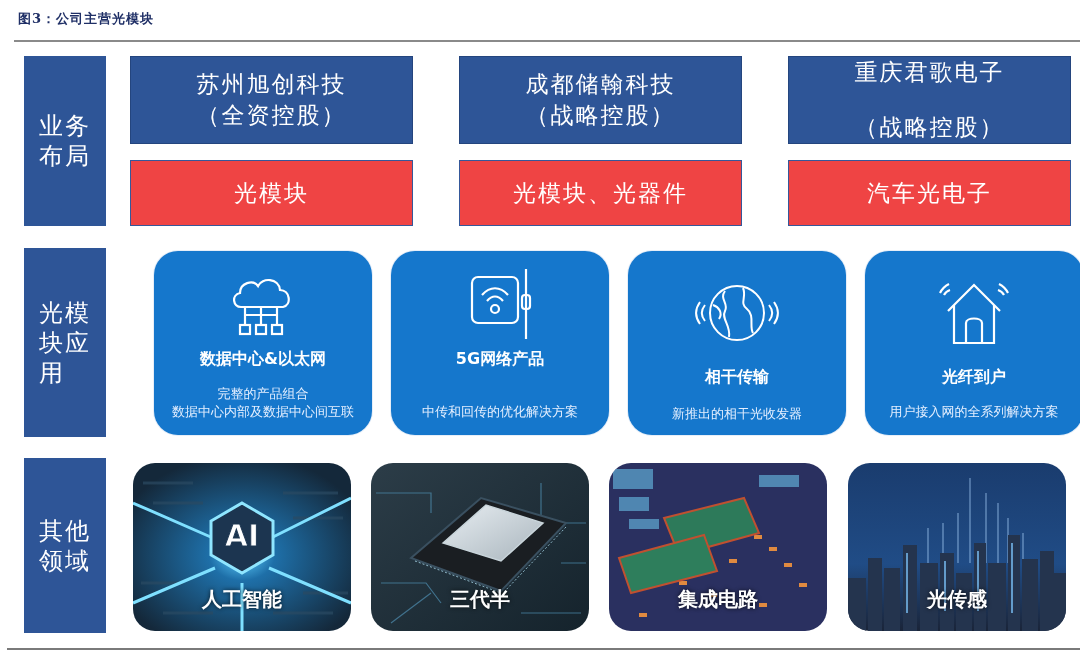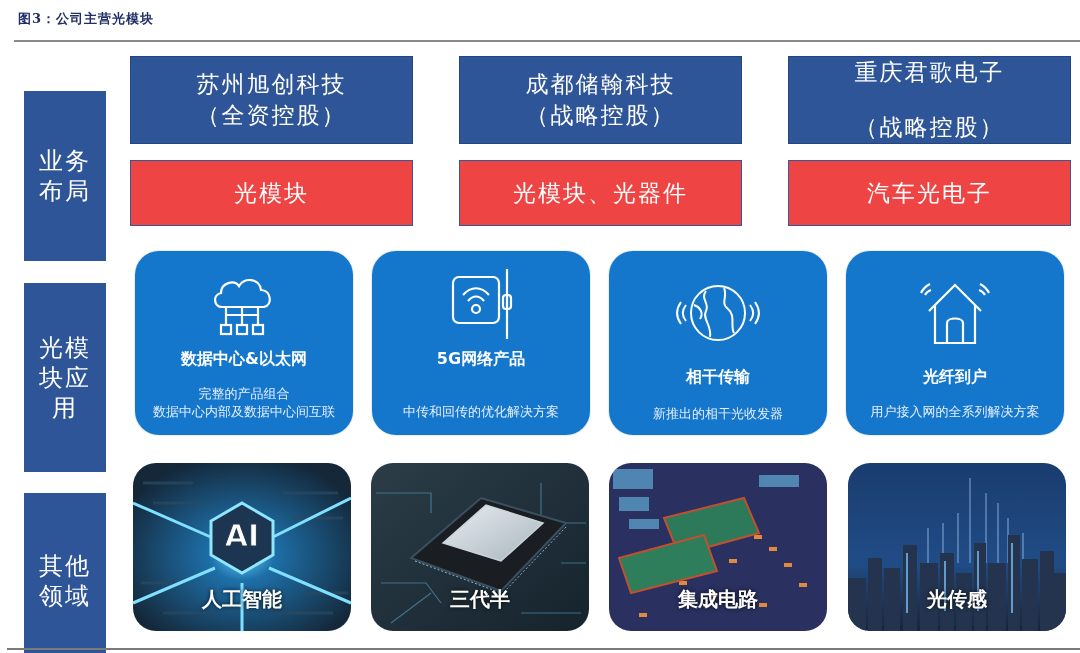--- a/index.html
+++ b/index.html
@@ -12,22 +12,22 @@
     letter-spacing: 1px;
     font-family: "DejaVu Serif", "Liberation Serif", serif;
   }
   .rule-top { position: absolute; left: 14px; top: 40px; width: 1066px; height: 2px; background: #8a8a8a; }
   .rule-bottom { position: absolute; left: 7px; top: 648px; width: 1073px; height: 2px; background: #7a7a7a; }
 
   .row-label {
     position: absolute; left: 24px; width: 82px;
     background: #2e5597; color: #ffffff;
     display: flex; align-items: center; justify-content: center;
-    text-align: center; font-size: 24px; line-height: 30px;
-    letter-spacing: 2px; padding: 0 12px; margin-top: 35px;
+    text-align: left; font-size: 24px; line-height: 30px;
+    letter-spacing: 2px; padding: 0 12px;
   }
 
   .company-box {
     position: absolute; width: 283px; height: 88px;
     background: #2e5597; border: 1px solid #24457e;
     color: #ffffff; display: flex; flex-direction: column;
     align-items: center; justify-content: center;
     font-size: 23px; line-height: 31px; letter-spacing: 2px;
   }
   .product-box {
@@ -36,20 +36,21 @@
     color: #ffffff; display: flex; align-items: center; justify-content: center;
     font-size: 23px; letter-spacing: 2px;
   }
 
   .app-card {
     position: absolute; width: 218px; height: 184px;
     background: #1577cc; border-radius: 24px;
     color: #ffffff; text-align: center;
     font-family: "DejaVu Sans", "Liberation Sans", sans-serif;
     box-shadow: 0 0 0 1px #e6eef8;
+    margin-left: 19px;
   }
   .app-card .icon { position: absolute; left: 0; right: 0; top: 14px; height: 80px; display: flex; justify-content: center; align-items: center; }
   .app-card .title { position: absolute; left: 0; right: 0; font-size: 16px; font-weight: bold; }
   .app-card .sub { position: absolute; left: 0; right: 0; font-size: 13px; line-height: 18px; color: #e4efff; }
 
   .img-card {
     position: absolute; width: 218px; height: 168px;
     border-radius: 22px; overflow: hidden;
     font-family: "DejaVu Sans", "Liberation Sans", sans-serif;
   }
@@ -155,21 +156,21 @@
       <path d="M28 32 V70 H68 V32"></path>
       <path d="M40 70 V50 C40 44 56 44 56 50 V70"></path>
       <path d="M14 20 C16 16 19 13 23 11 M18 22 C19 20 21 18 24 17"></path>
       <path d="M82 20 C80 16 77 13 73 11 M78 22 C77 20 75 18 72 17"></path>
     </svg>
   </div>
   <div class="title" style="top:116px;">光纤到户</div>
   <div class="sub" style="top:152px;">用户接入网的全系列解决方案</div>
 </div>
 
-<div class="img-card" style="left:133px;top:463px;border-radius:23px;">
+<div class="img-card" style="left:133px;top:463px;">
   <svg width="218" height="168" viewBox="0 0 218 168">
     <defs>
       <radialGradient id="aiglow" cx="50%" cy="55%" r="60%">
         <stop offset="0" stop-color="#5fd0ff"></stop>
         <stop offset="0.25" stop-color="#1e6fa8"></stop>
         <stop offset="1" stop-color="#14283a"></stop>
       </radialGradient>
     </defs>
     <rect width="218" height="168" fill="url(#aiglow)"></rect>
     <g stroke="#2c4b63" stroke-width="3" opacity="0.7">

